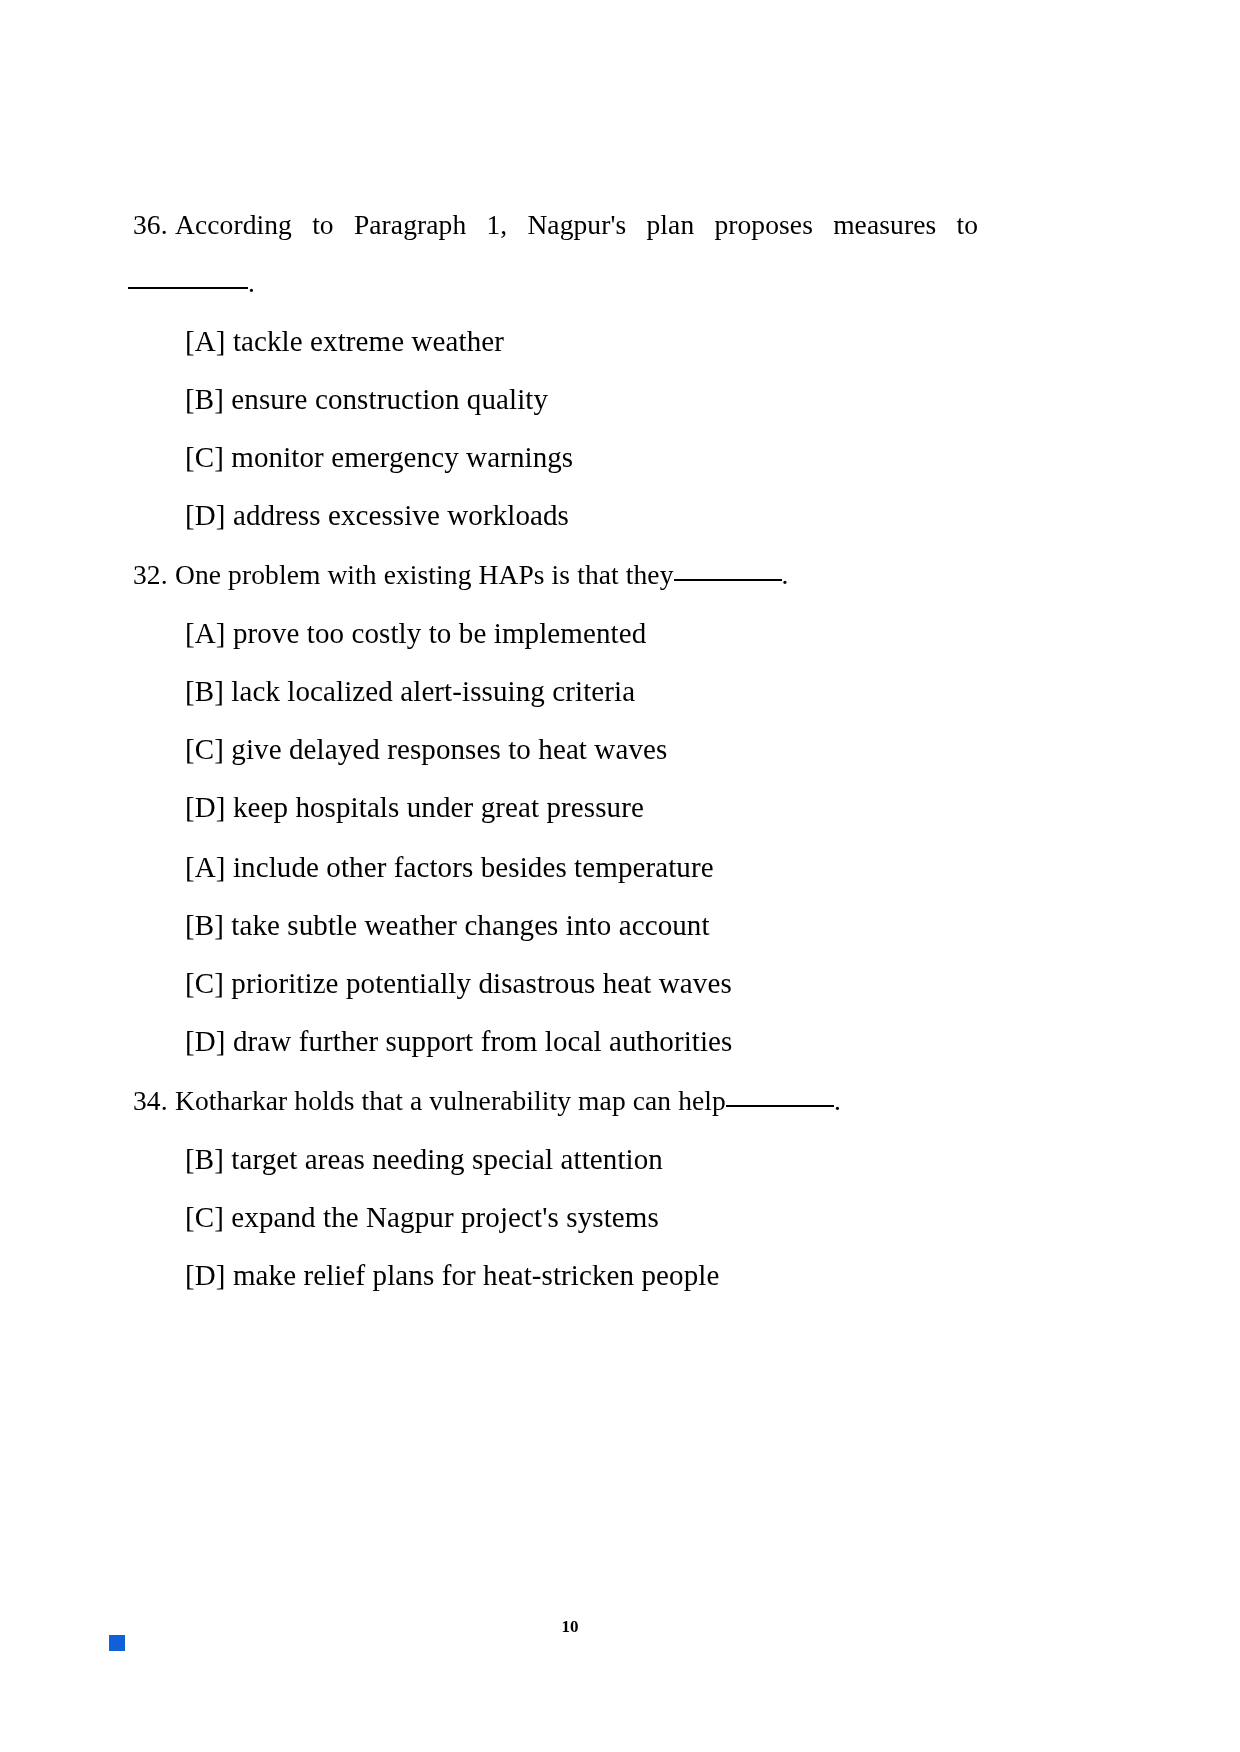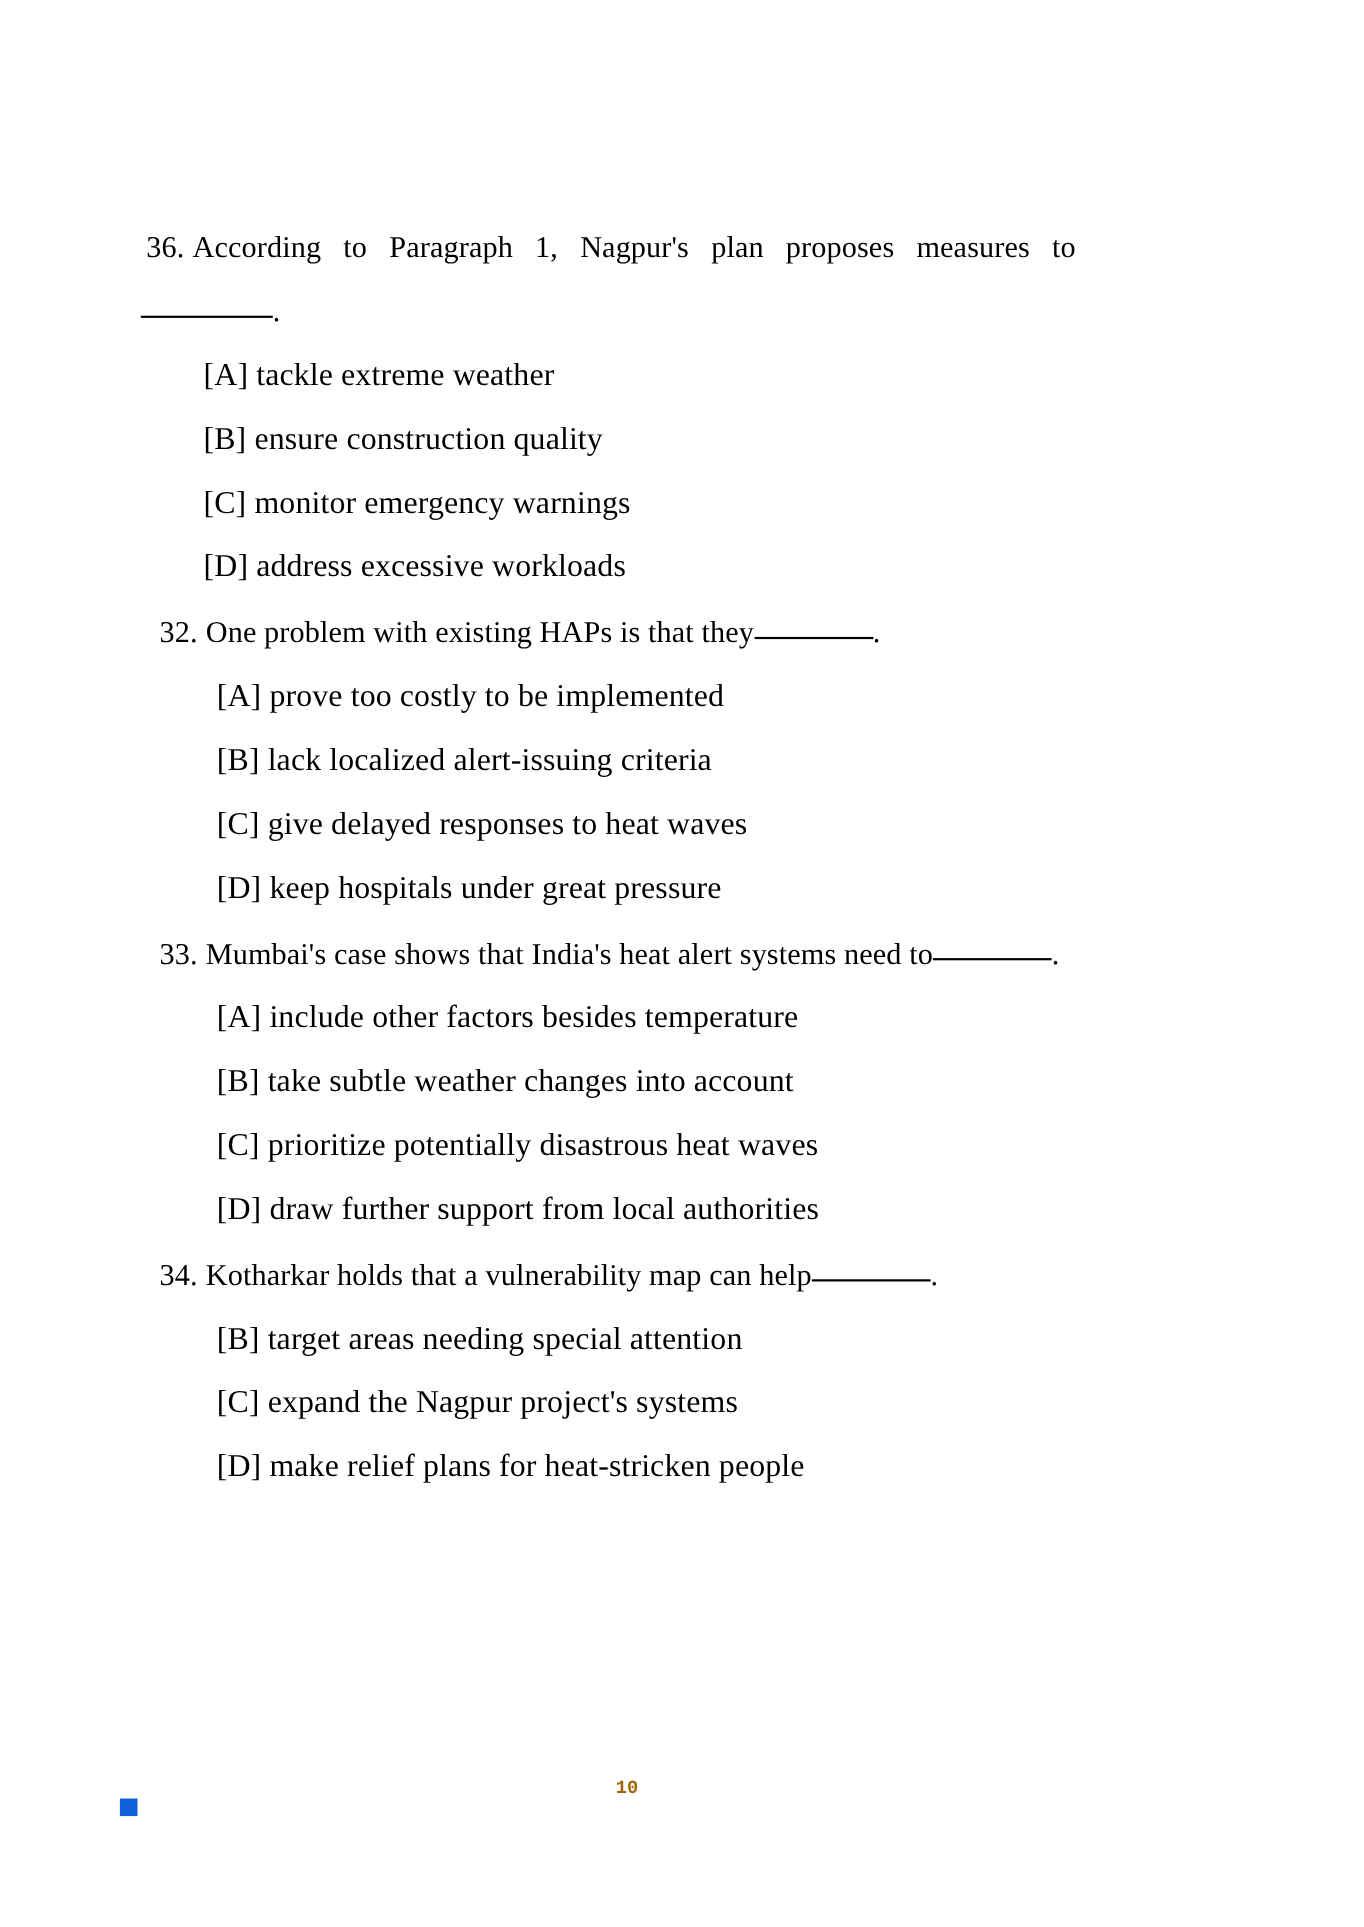--- a/index.html
+++ b/index.html
@@ -70,41 +70,41 @@
   
   .opt {
     font-size: 29px;
     line-height: 58px;
     padding-left: 52px;
     white-space: nowrap;
     letter-spacing: 0.1px;
   }
 
   
-  .gap-before-q { margin-top: 2px; margin-left: 12px; }
+  .gap-before-q { margin-top: 2px; }
 
   
   .footer-marker {
     position: absolute;
     left: 109px;
     top: 1635px;
     width: 16px;
     height: 16px;
     background: #1060d8;
   }
   .page-number {
     position: absolute;
     left: 0;
     top: 1617px;
     width: 1140px;
     text-align: center;
-    font-family: Liberation Mono, monospace;
+    font-family: Liberation Serif, serif;
     font-size: 17px;
     font-weight: bold;
-    color: #a16207;
+    color: #000000;
   }
 </style>
 </head>
 <body>
 
 <div class="page">
 
   <div class="content">
 
     <div class="q-block">
@@ -126,24 +126,20 @@
         <span class="q-num">32.</span>
         <span>One problem with existing HAPs is that they</span><span class="blank blank-md"></span><span>.</span>
       </div>
       <div class="opt">[A] prove too costly to be implemented</div>
       <div class="opt">[B] lack localized alert-issuing criteria</div>
       <div class="opt">[C] give delayed responses to heat waves</div>
       <div class="opt">[D] keep hospitals under great pressure</div>
     </div>
 
     <div class="q-block gap-before-q">
-      <div class="q-stem">
-        <span class="q-num">33.</span>
-        <span>Mumbai's case shows that India's heat alert systems need to</span><span class="blank blank-md"></span><span>.</span>
-      </div>
       <div class="opt">[A] include other factors besides temperature</div>
       <div class="opt">[B] take subtle weather changes into account</div>
       <div class="opt">[C] prioritize potentially disastrous heat waves</div>
       <div class="opt">[D] draw further support from local authorities</div>
     </div>
 
     <div class="q-block gap-before-q">
       <div class="q-stem">
         <span class="q-num">34.</span>
         <span>Kotharkar holds that a vulnerability map can help</span><span class="blank blank-md"></span><span>.</span>

